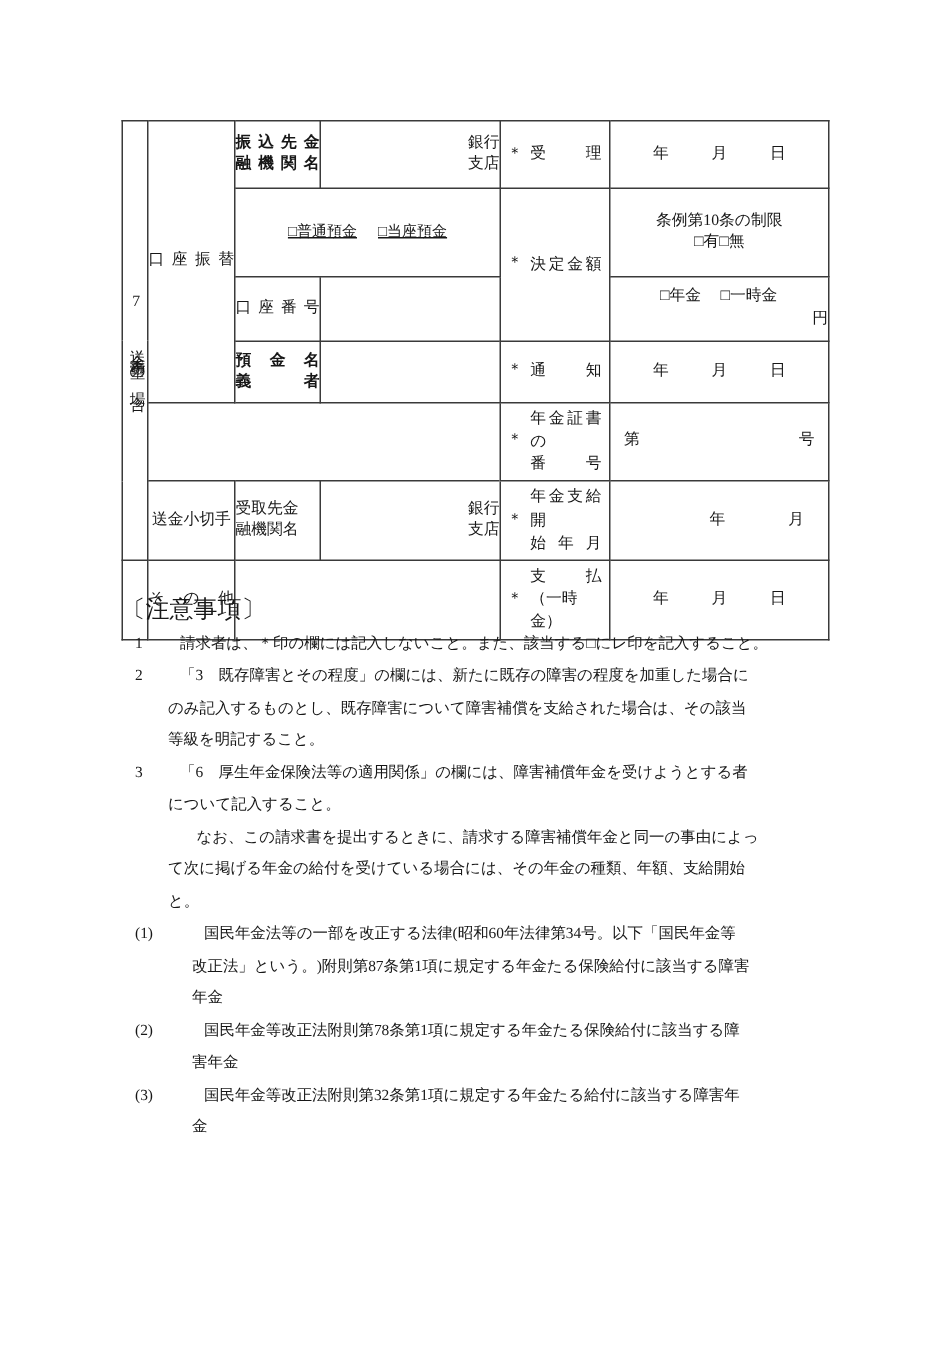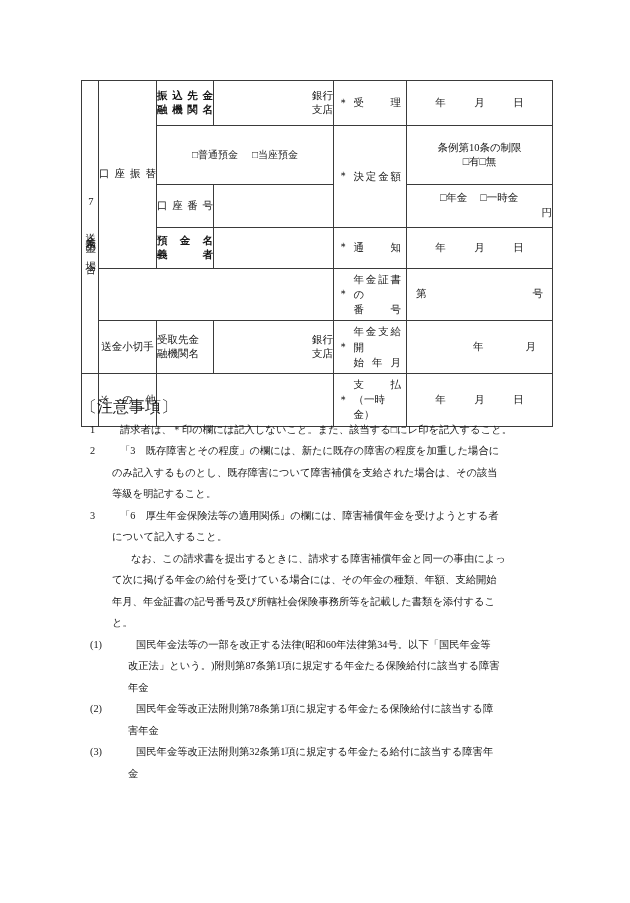--- a/index.html
+++ b/index.html
@@ -144,21 +144,21 @@
     padding: 3px 9px;
     font-size: 10.5px;
   }
   .checks {
     text-align: center;
     font-size: 10.5px;
     padding: 4px 4px;
     line-height: 1.5;
   }
   .checks .gap { display: inline-block; width: 14px; }
-  .box-glyph { font-size: 10px; }
+  .box-glyph { font-size: 10px; text-decoration: underline; }
 
   .jorei {
     font-size: 10.5px;
     padding: 4px 4px 5px 4px;
     line-height: 1.5;
     text-align: center;
   }
   .jorei .row2 { margin-top: 0; }
 
   .kin-block {
@@ -424,21 +424,20 @@
     <div class="note-item">
       <div class="note-num">3</div>
       <div class="note-body">
         <p>「6　厚生年金保険法等の適用関係」の欄には、障害補償年金を受けようとする者</p>
       </div>
     </div>
     <div class="note-cont">
       <p>について記入すること。</p>
       <p class="indent-para">なお、この請求書を提出するときに、請求する障害補償年金と同一の事由によっ</p>
       <p>て次に掲げる年金の給付を受けている場合には、その年金の種類、年額、支給開始</p>
-      <p>年月、年金証書の記号番号及び所轄社会保険事務所等を記載した書類を添付するこ</p>
       <p>と。</p>
     </div>
 
     <div class="note-item">
       <div class="note-num-p">(1)</div>
       <div class="note-body">
         <p>国民年金法等の一部を改正する法律(昭和60年法律第34号。以下「国民年金等</p>
       </div>
     </div>
     <div class="note-cont-p">

